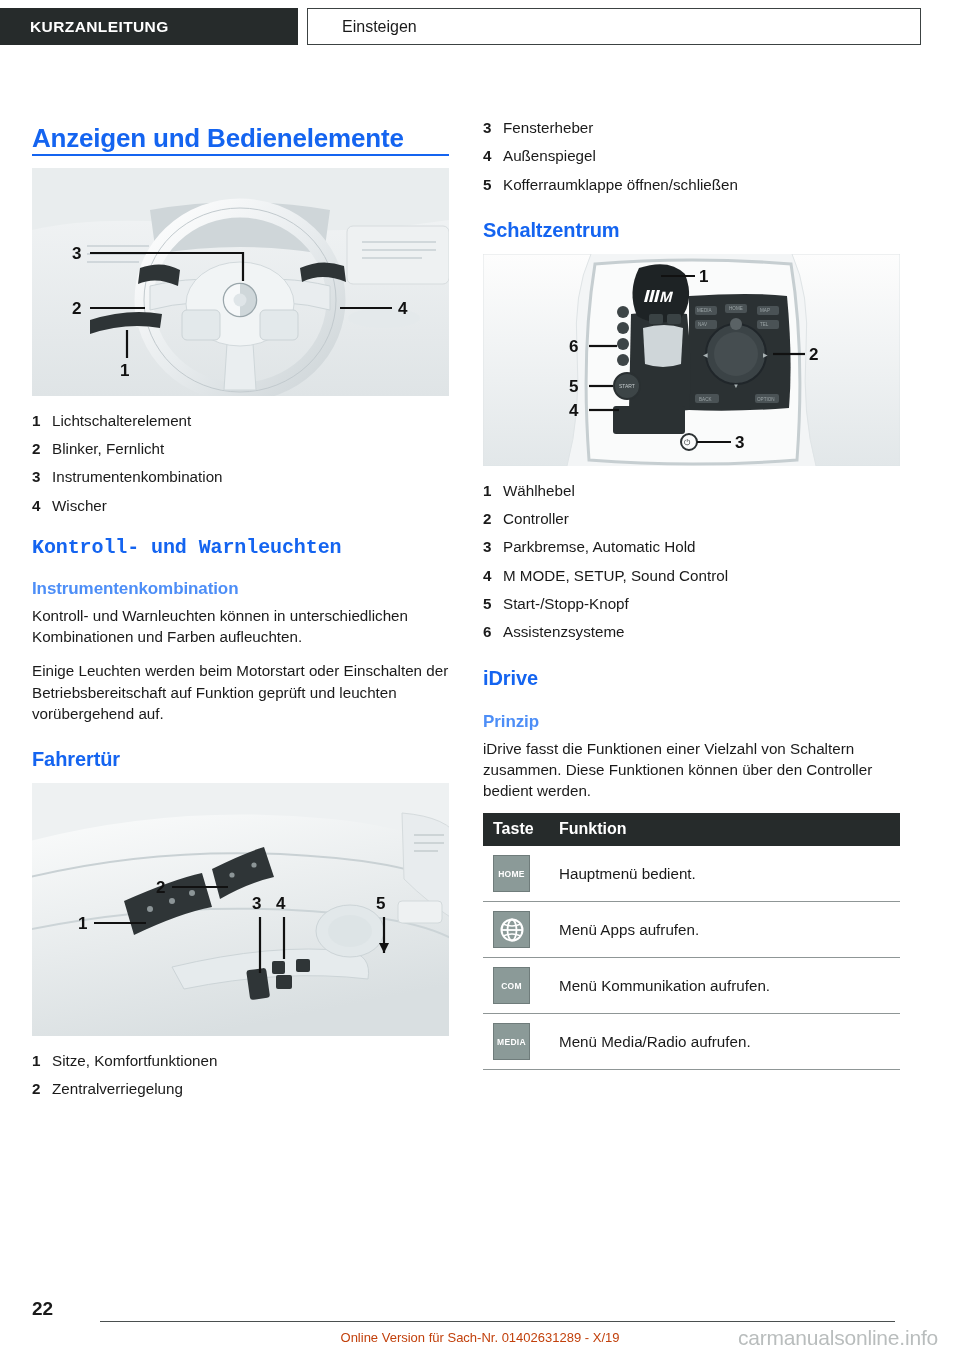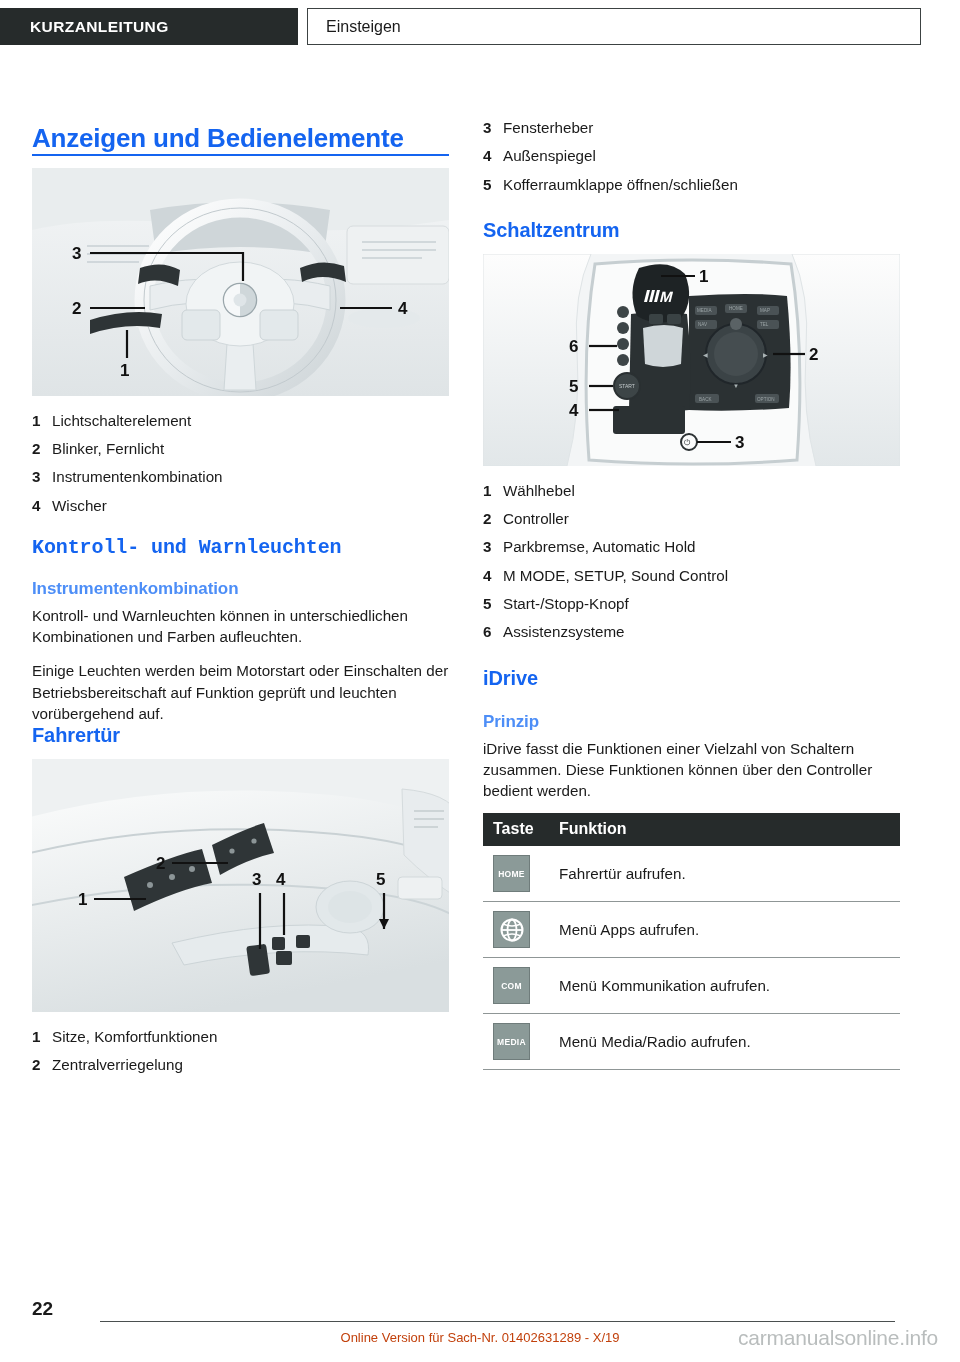--- a/index.html
+++ b/index.html
@@ -36,21 +36,21 @@
     letter-spacing: 0.4px;
   }
   .header-box {
     margin-left: 9px;
     flex: 1;
     margin-right: 39px;
     border: 1.5px solid #3c4242;
     background: #ffffff;
     display: flex;
     align-items: center;
-    padding-left: 18px;
+    padding-left: 34px;
   }
   .header-box-label {
     font-size: 16px;
     color: #1a1a1a;
   }
 
   
   .col {
     position: absolute;
     top: 117px;
@@ -274,21 +274,21 @@
     </li>
   </ul>
 
   <div class="h2" style="margin-top:20px;font-family:Liberation Mono, monospace;">Kontroll- und Warnleuchten</div>
 
   <div class="h3" style="margin-top:20px;">Instrumentenkombination</div>
 
   <p class="body" style="margin-top:6px;">Kontroll- und Warnleuchten können in unterschiedlichen Kombinationen und Farben aufleuchten.</p>
   <p class="body" style="margin-top:13px;">Einige Leuchten werden beim Motorstart oder Einschalten der Betriebsbereitschaft auf Funktion geprüft und leuchten vorübergehend auf.</p>
 
-  <div class="h2" style="">Fahrertür</div>
+  <div class="h2" style="margin-top:24px;">Fahrertür</div>
 
   <div class="figure fig-door" style="margin-top:12px;">
     <svg viewBox="0 0 417 253" xmlns="http://www.w3.org/2000/svg">
       <defs>
         <linearGradient id="door" x1="0" y1="0" x2="0.4" y2="1">
           <stop offset="0" stop-color="#fbfcfc"></stop>
             <stop offset="1" stop-color="#d9dfe1"></stop>
         </linearGradient>
       </defs>
       <rect width="417" height="253" fill="#eef1f2"></rect>
@@ -509,21 +509,21 @@
         <th>Funktion</th>
       </tr>
     </thead>
     <tbody>
       <tr>
         <td class="c1">
           <div class="btnicon">
             <span>HOME</span>
           </div>
         </td>
-        <td>Fahrertür aufrufen.</td>
+        <td>Hauptmenü bedient.</td>
       </tr>
       <tr>
         <td class="c1">
           <div class="btnicon">
             <svg viewBox="0 0 26 26" xmlns="http://www.w3.org/2000/svg">
               <circle cx="13" cy="13" r="10.5" fill="none" stroke="#ffffff" stroke-width="2"></circle>
               <ellipse cx="13" cy="13" rx="4.5" ry="10.5" fill="none" stroke="#ffffff" stroke-width="1.8"></ellipse>
               <path d="M2.5 13 h21" stroke="#ffffff" stroke-width="1.8"></path>
               <path d="M4.6 7.2 q8.4 3.4 16.8 0" fill="none" stroke="#ffffff" stroke-width="1.5"></path>
               <path d="M4.6 18.8 q8.4 -3.4 16.8 0" fill="none" stroke="#ffffff" stroke-width="1.5"></path>

